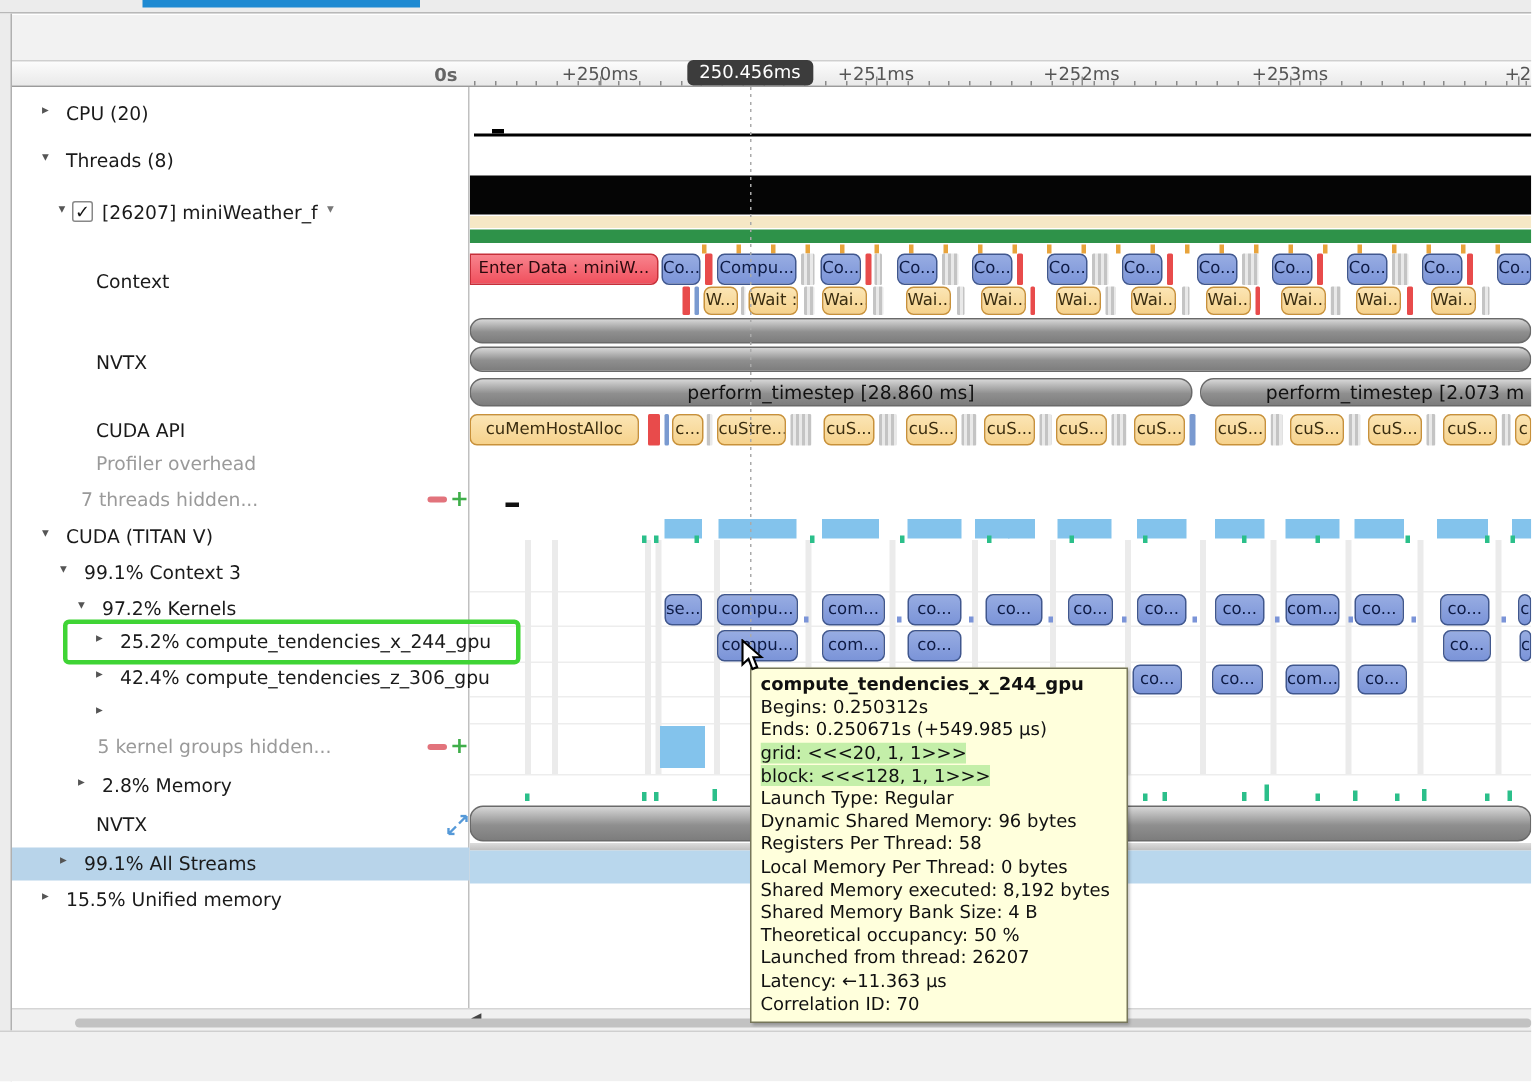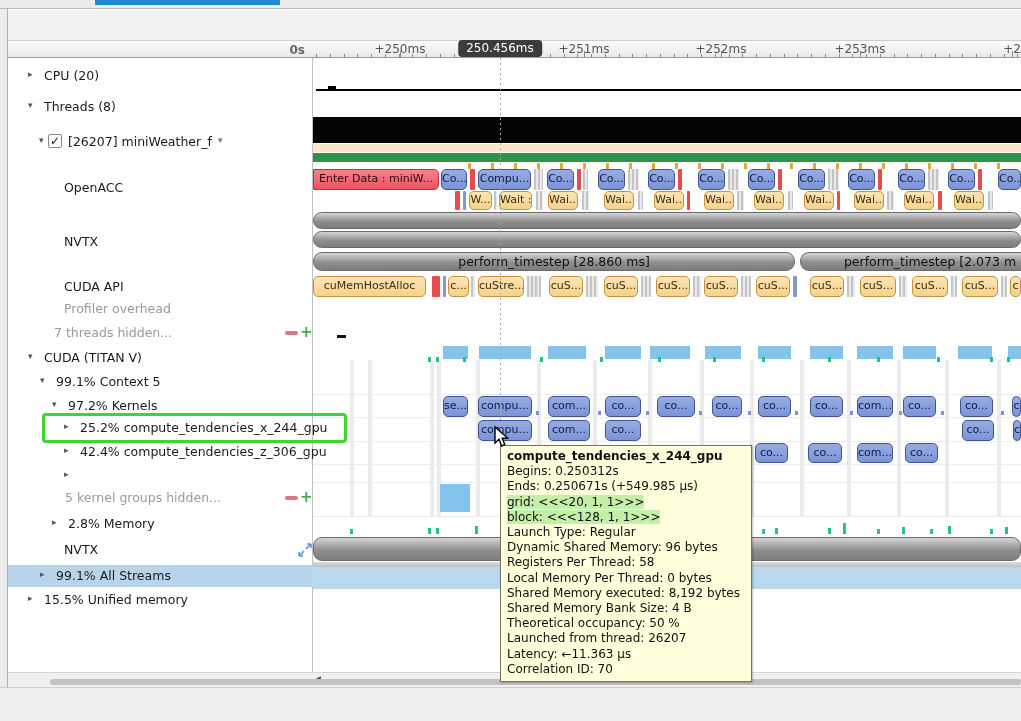--- a/index.html
+++ b/index.html
@@ -176,21 +176,21 @@
         <div class="arr" style="left: 20px;">▾</div>
         <div class="lbl" style="left: 36px;">Threads (8)</div>
       </div>
       <div class="trow" style="top: 73px;">
         <div class="arr" style="left: 31px;">▾</div>
         <div class="cb" style="left: 40px;">✓</div>
         <div class="lbl" style="left: 60px;">[26207] miniWeather_f</div>
         <div class="ddarr2" style="left: 210px;">▾</div>
       </div>
       <div class="trow" style="top: 119px;">
-        <div class="lbl" style="left: 56px;">OpenACC</div>
+        <div class="lbl" style="left: 56px;">Context</div>
       </div>
       <div class="trow" style="top: 173px;">
         <div class="lbl" style="left: 56px;">NVTX</div>
       </div>
       <div class="trow" style="top: 218px;">
         <div class="lbl" style="left: 56px;">CUDA API</div>
       </div>
       <div class="trow muted" style="top: 240px;">
         <div class="lbl" style="left: 56px;">Profiler overhead</div>
       </div>
@@ -198,21 +198,21 @@
         <div class="lbl" style="left: 46px;">7 threads hidden...</div>
         <div class="icon-minus" style="left: 277px;"></div>
         <div class="icon-plus" style="left: 292px;">+</div>
       </div>
       <div class="trow" style="top: 289px;">
         <div class="arr" style="left: 20px;">▾</div>
         <div class="lbl" style="left: 36px;">CUDA (TITAN V)</div>
       </div>
       <div class="trow" style="top: 313px;">
         <div class="arr" style="left: 32px;">▾</div>
-        <div class="lbl" style="left: 48px;">99.1% Context 5</div>
+        <div class="lbl" style="left: 48px;">99.1% Context 3</div>
       </div>
       <div class="trow" style="top: 337px;">
         <div class="arr" style="left: 44px;">▾</div>
         <div class="lbl" style="left: 60px;">97.2% Kernels</div>
       </div>
       <div class="trow" style="top: 359px;">
         <div class="arr" style="left: 56px;">▸</div>
         <div class="lbl" style="left: 72px;">25.2% compute_tendencies_x_244_gpu</div>
       </div>
       <div class="trow" style="top: 383px;">

